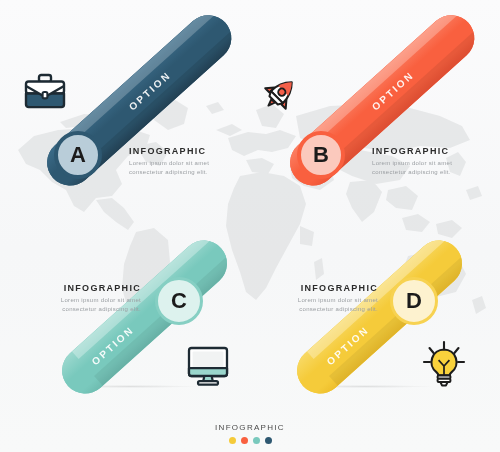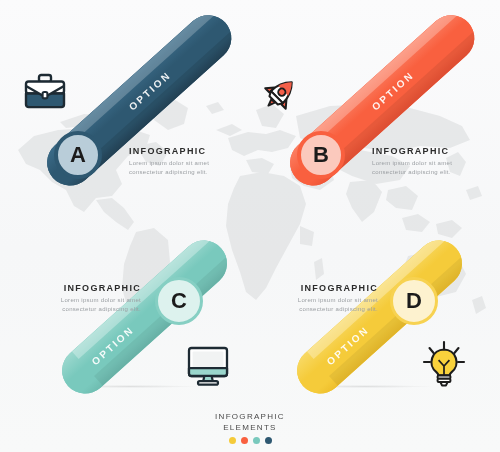--- a/index.html
+++ b/index.html
@@ -285,21 +285,20 @@
                c-.1 -1.3 -.7 -2.3 -2 -3.3 A12.6 12.6 0 0 1 23 9.5 Z" fill="#f9d23c" stroke="#1d1d1d" stroke-width="2.2" stroke-linejoin="round"></path>
       <path d="M17.6 20.2 L23 26 l5.4 -5.8 M23 26 v9.4" fill="none" stroke="#1d1d1d" stroke-width="1.7"></path>
       <rect x="16.6" y="35.4" width="12.8" height="3.4" rx="1" fill="#ffffff" stroke="#1d1d1d" stroke-width="2"></rect>
       <rect x="16.6" y="38.8" width="12.8" height="3.2" rx="1" fill="#ffffff" stroke="#1d1d1d" stroke-width="2"></rect>
       <path d="M19.4 42 h7.2 l-1.6 3.4 h-4 z" fill="#ffffff" stroke="#1d1d1d" stroke-width="2" stroke-linejoin="round"></path>
     </svg>
   </div>
 
   <div id="footer">
     <div class="ft">INFOGRAPHIC</div>
-    <div class="ft">ELEMENTS</div>
     <div id="dots">
       <span style="background:#f5cb3a"></span>
       <span style="background:#f9603f"></span>
       <span style="background:#79c9bd"></span>
       <span style="background:#2e5871"></span>
     </div>
   </div>
 
 </div>
 

